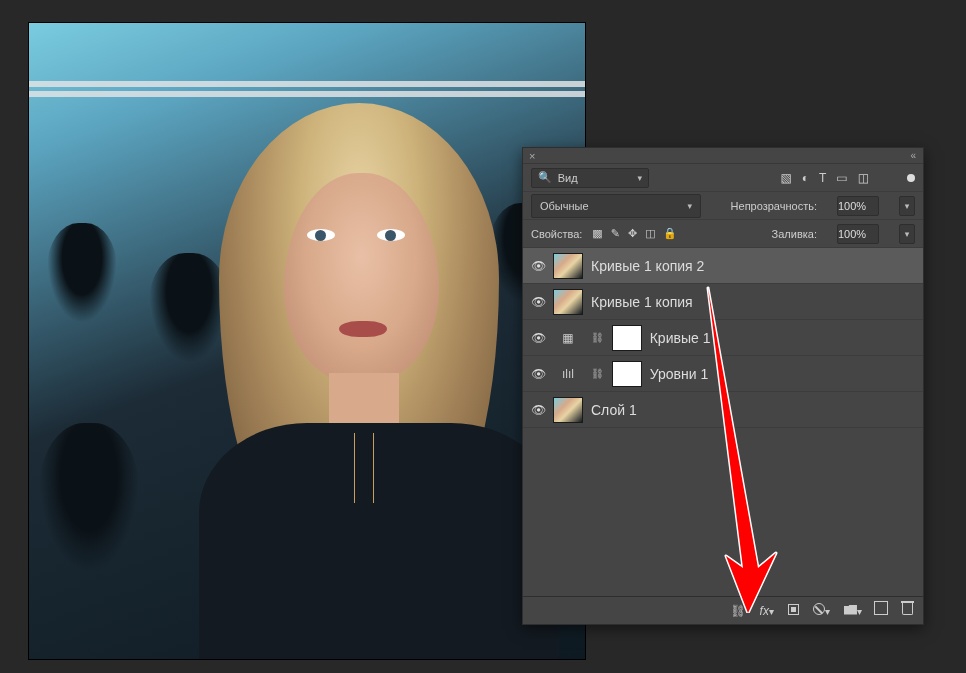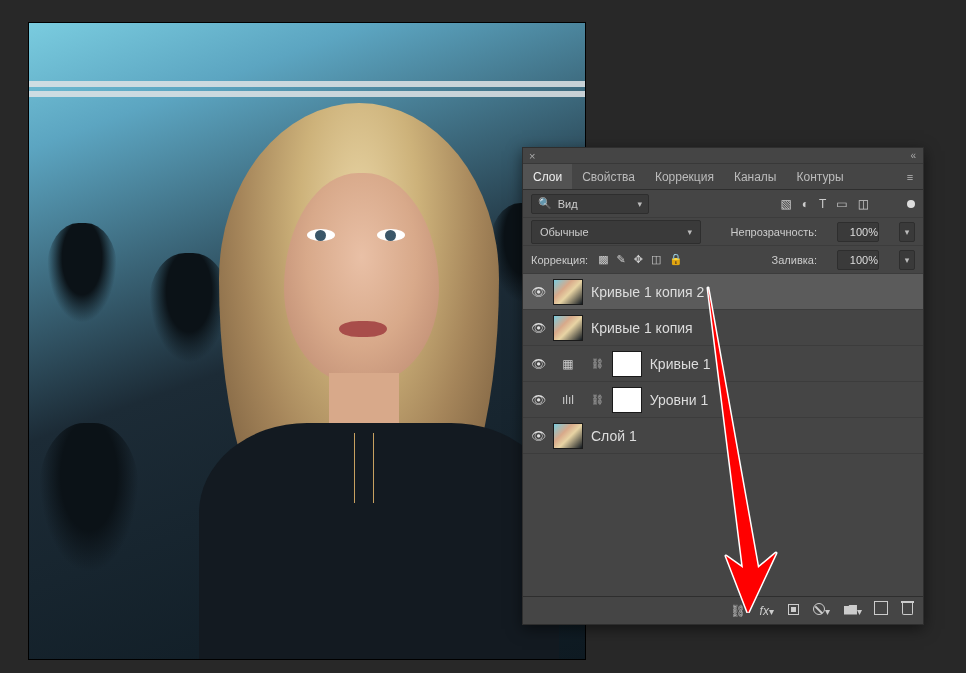--- a/index.html
+++ b/index.html
@@ -73,21 +73,21 @@
   .tab-menu{margin-left:auto;width:26px;display:flex;align-items:center;justify-content:center;color:#bbb;cursor:pointer;}
   .row{display:flex;align-items:center;height:28px;padding:0 8px;gap:6px;border-bottom:1px solid #3c3c3c;}
   .search-select{display:flex;align-items:center;background:#3a3a3a;border:1px solid #2e2e2e;height:20px;border-radius:2px;padding:0 6px;gap:6px;min-width:118px;}
   .search-select .mag{font-size:11px;}
   .chev{font-size:9px;margin-left:auto;color:#bbb;}
   .filter-icons{margin-left:auto;display:flex;gap:10px;align-items:center;color:#ccc;}
   .filter-icons span{cursor:pointer;font-size:12px;}
   .dot{width:8px;height:8px;border-radius:50%;background:#ddd;display:inline-block;}
   .blend-select{display:flex;align-items:center;background:#3a3a3a;border:1px solid #2e2e2e;height:24px;padding:0 8px;min-width:170px;gap:6px;border-radius:2px;}
   .opacity-group{margin-left:auto;display:flex;align-items:center;gap:20px;}
-  .num-input{background:#3a3a3a;border:1px solid #2e2e2e;height:20px;width:42px;color:#ddd;font-size:11px;text-align:right;padding-right:0;border-radius:2px;}
+  .num-input{background:#3a3a3a;border:1px solid #2e2e2e;height:20px;width:42px;color:#ddd;font-size:11px;text-align:right;padding-right:12px;border-radius:2px;}
   .step-btn{width:16px;height:20px;background:#3a3a3a;border:1px solid #2e2e2e;color:#bbb;display:flex;align-items:center;justify-content:center;font-size:9px;border-radius:2px;cursor:pointer;}
   .lock-icons{display:flex;gap:8px;align-items:center;margin-left:4px;color:#ccc;}
   .lock-icons span{font-size:11px;}
   .layers{flex:1;min-height:0;overflow:auto;}
   .layer{display:flex;align-items:center;height:36px;padding:0 8px;gap:8px;border-bottom:1px solid #3c3c3c;}
   .layer.selected{background:#5b5b5b;}
   .eye-icon{width:14px;text-align:center;color:#ddd;cursor:pointer;font-size:12px;}
   .thumb{width:30px;height:26px;border:1px solid #1a1a1a;background:#fff;position:relative;flex-shrink:0;}
   .thumb.img{background:linear-gradient(135deg,#7accdf 0%,#d8a98a 35%,#e8d4a4 55%,#131a21 100%);}
   .thumb.mask{background:#fff;}
@@ -130,28 +130,20 @@
     <div class="torso"></div>
     <div class="necklace"></div>
   </div>
 </div>
 
 <div class="panel">
   <div class="panel-close-row">
     <span class="xbtn">×</span>
     <span class="burger">«</span>
   </div>
-  <div class="tabs">
-    <div class="tab active">Слои</div>
-    <div class="tab">Свойства</div>
-    <div class="tab">Коррекция</div>
-    <div class="tab">Каналы</div>
-    <div class="tab">Контуры</div>
-    <div class="tab-menu">≡</div>
-  </div>
 
   <div class="row">
     <div class="search-select">
       <span class="mag">🔍</span>
       <span>Вид</span>
       <span class="chev">▾</span>
     </div>
     <div class="filter-icons">
       <span>▧</span>
       <span>◐</span>
@@ -169,21 +161,21 @@
       <span class="chev">▾</span>
     </div>
     <div class="opacity-group">
       <span>Непрозрачность:</span>
       <input class="num-input" value="100%" style="">
       <div class="step-btn">▾</div>
     </div>
   </div>
 
   <div class="row">
-    <span>Коррекция:</span>
+    <span>Свойства:</span>
     <div class="lock-icons">
       <span>▩</span>
       <span>✎</span>
       <span>✥</span>
       <span>◫</span>
       <span>🔒</span>
     </div>
     <div class="opacity-group">
       <span>Заливка:</span>
       <input class="num-input" value="100%" style="">

